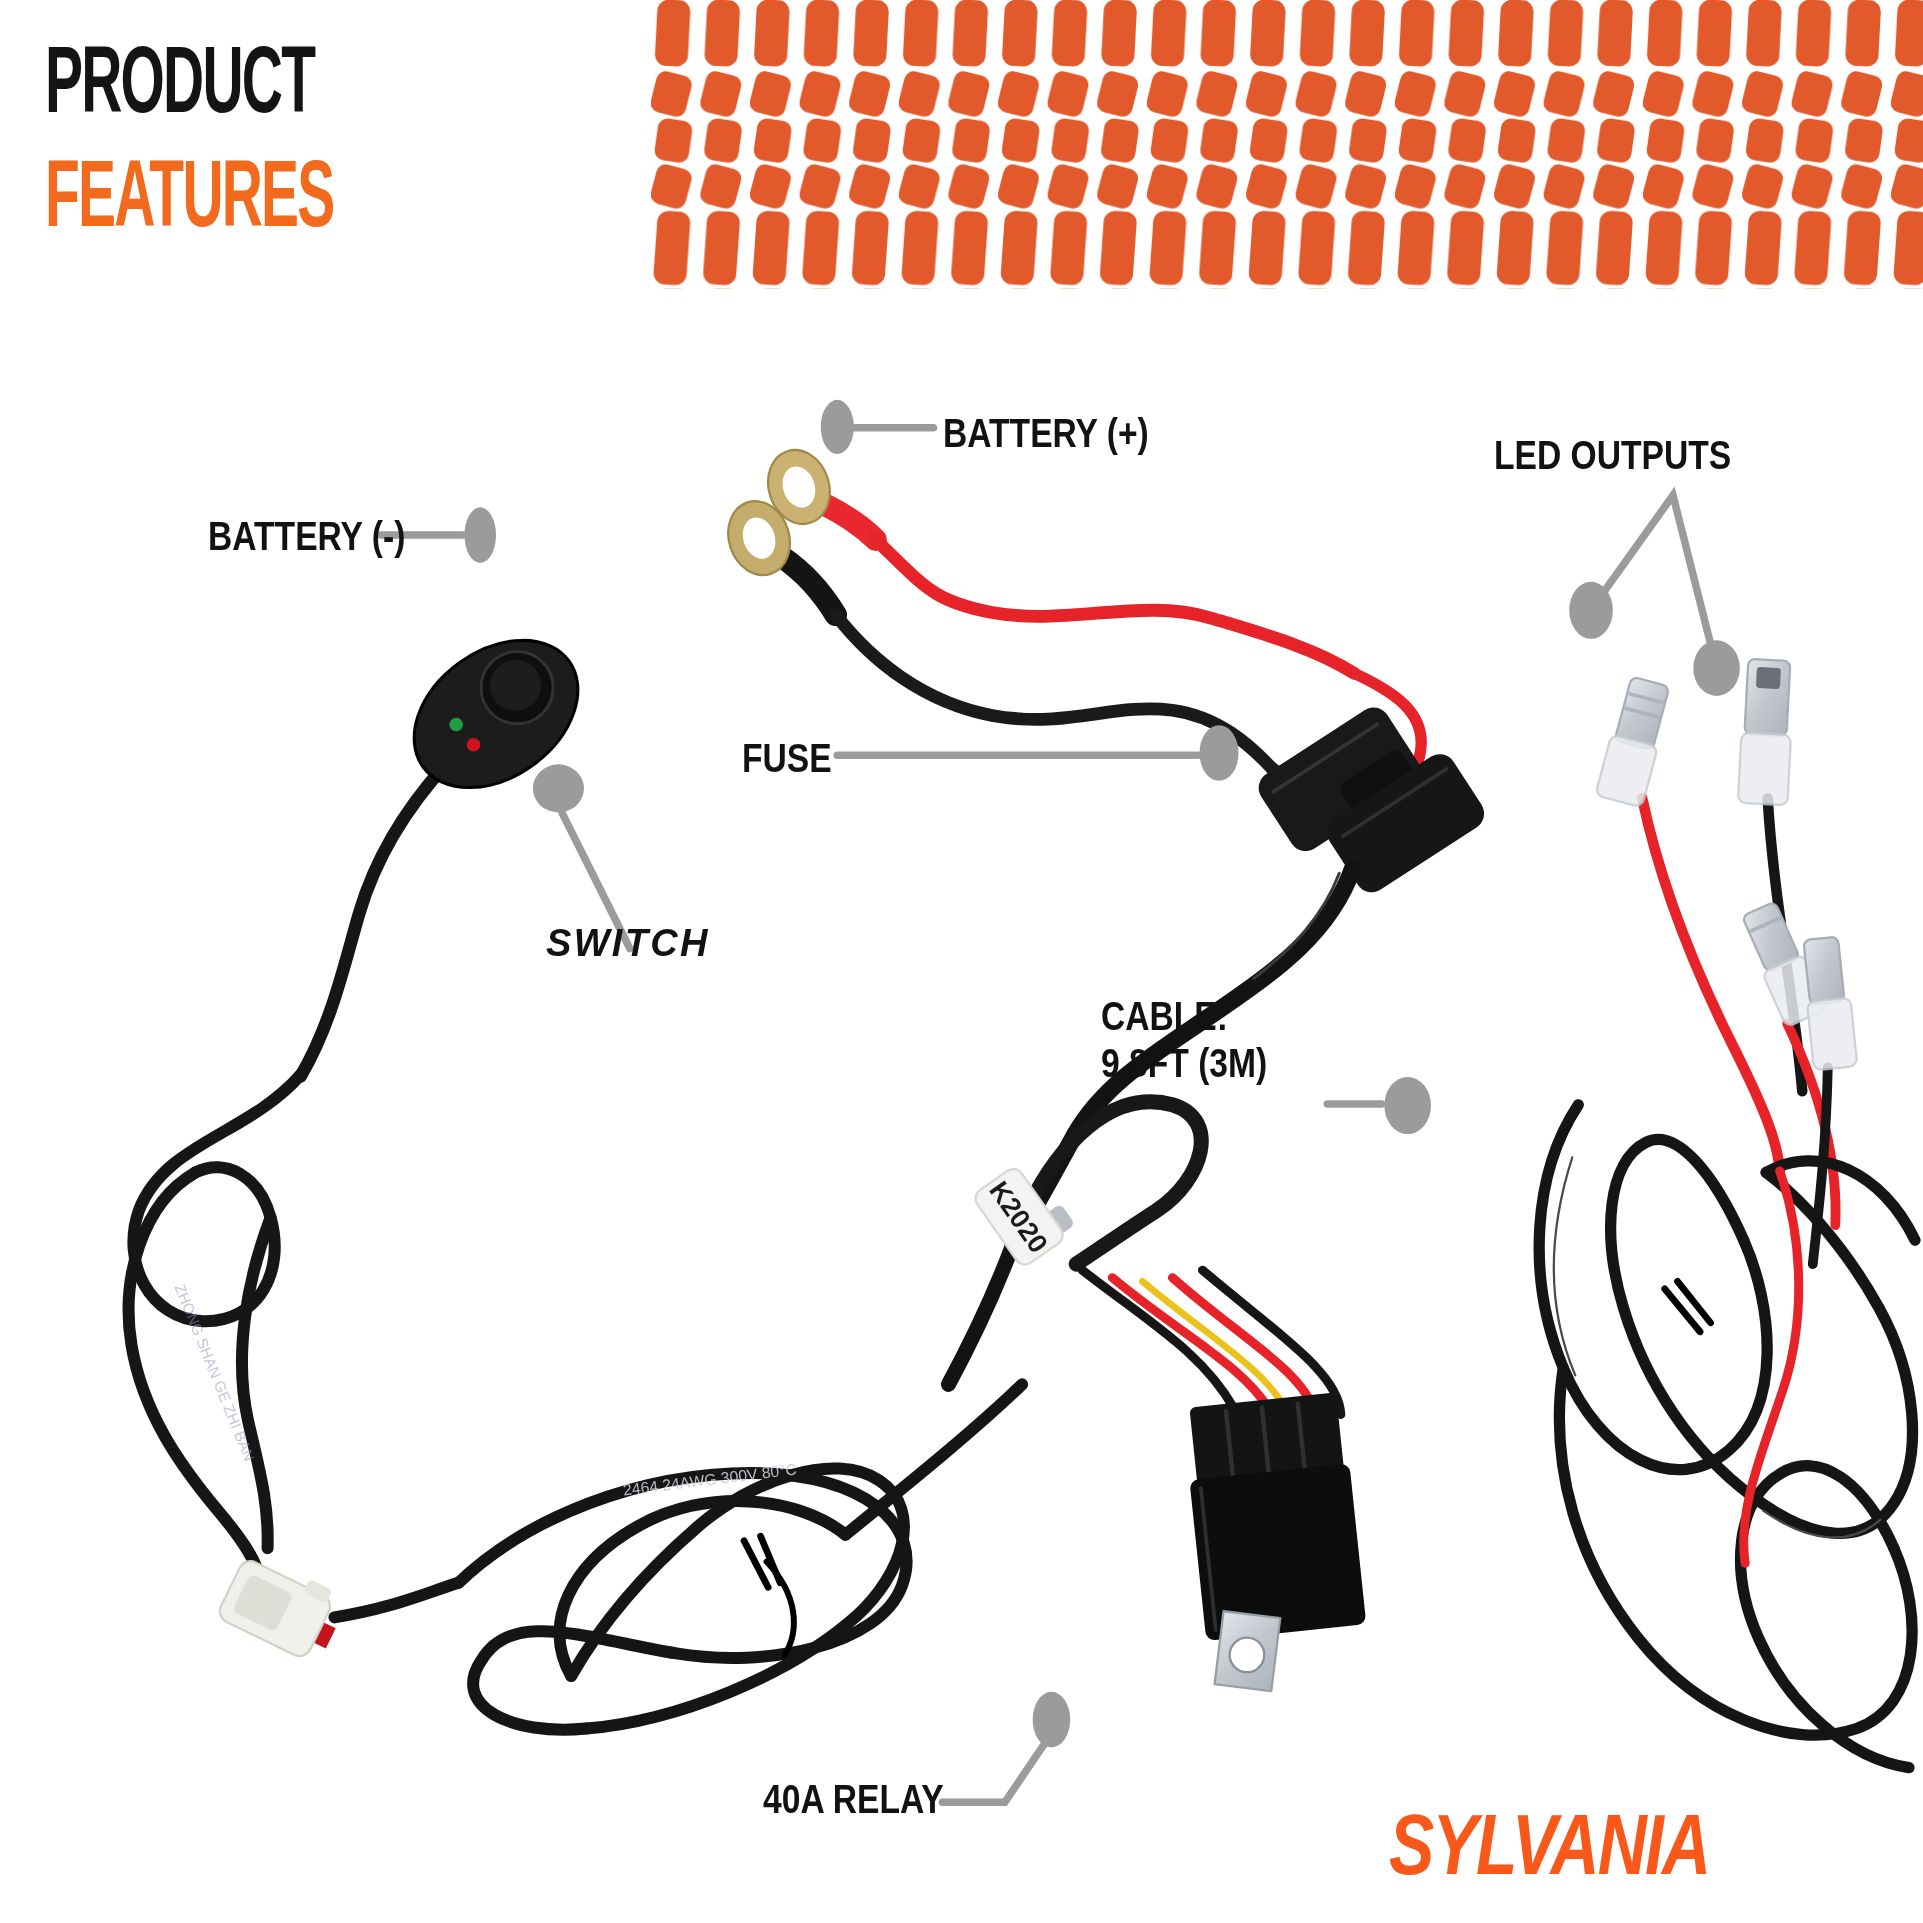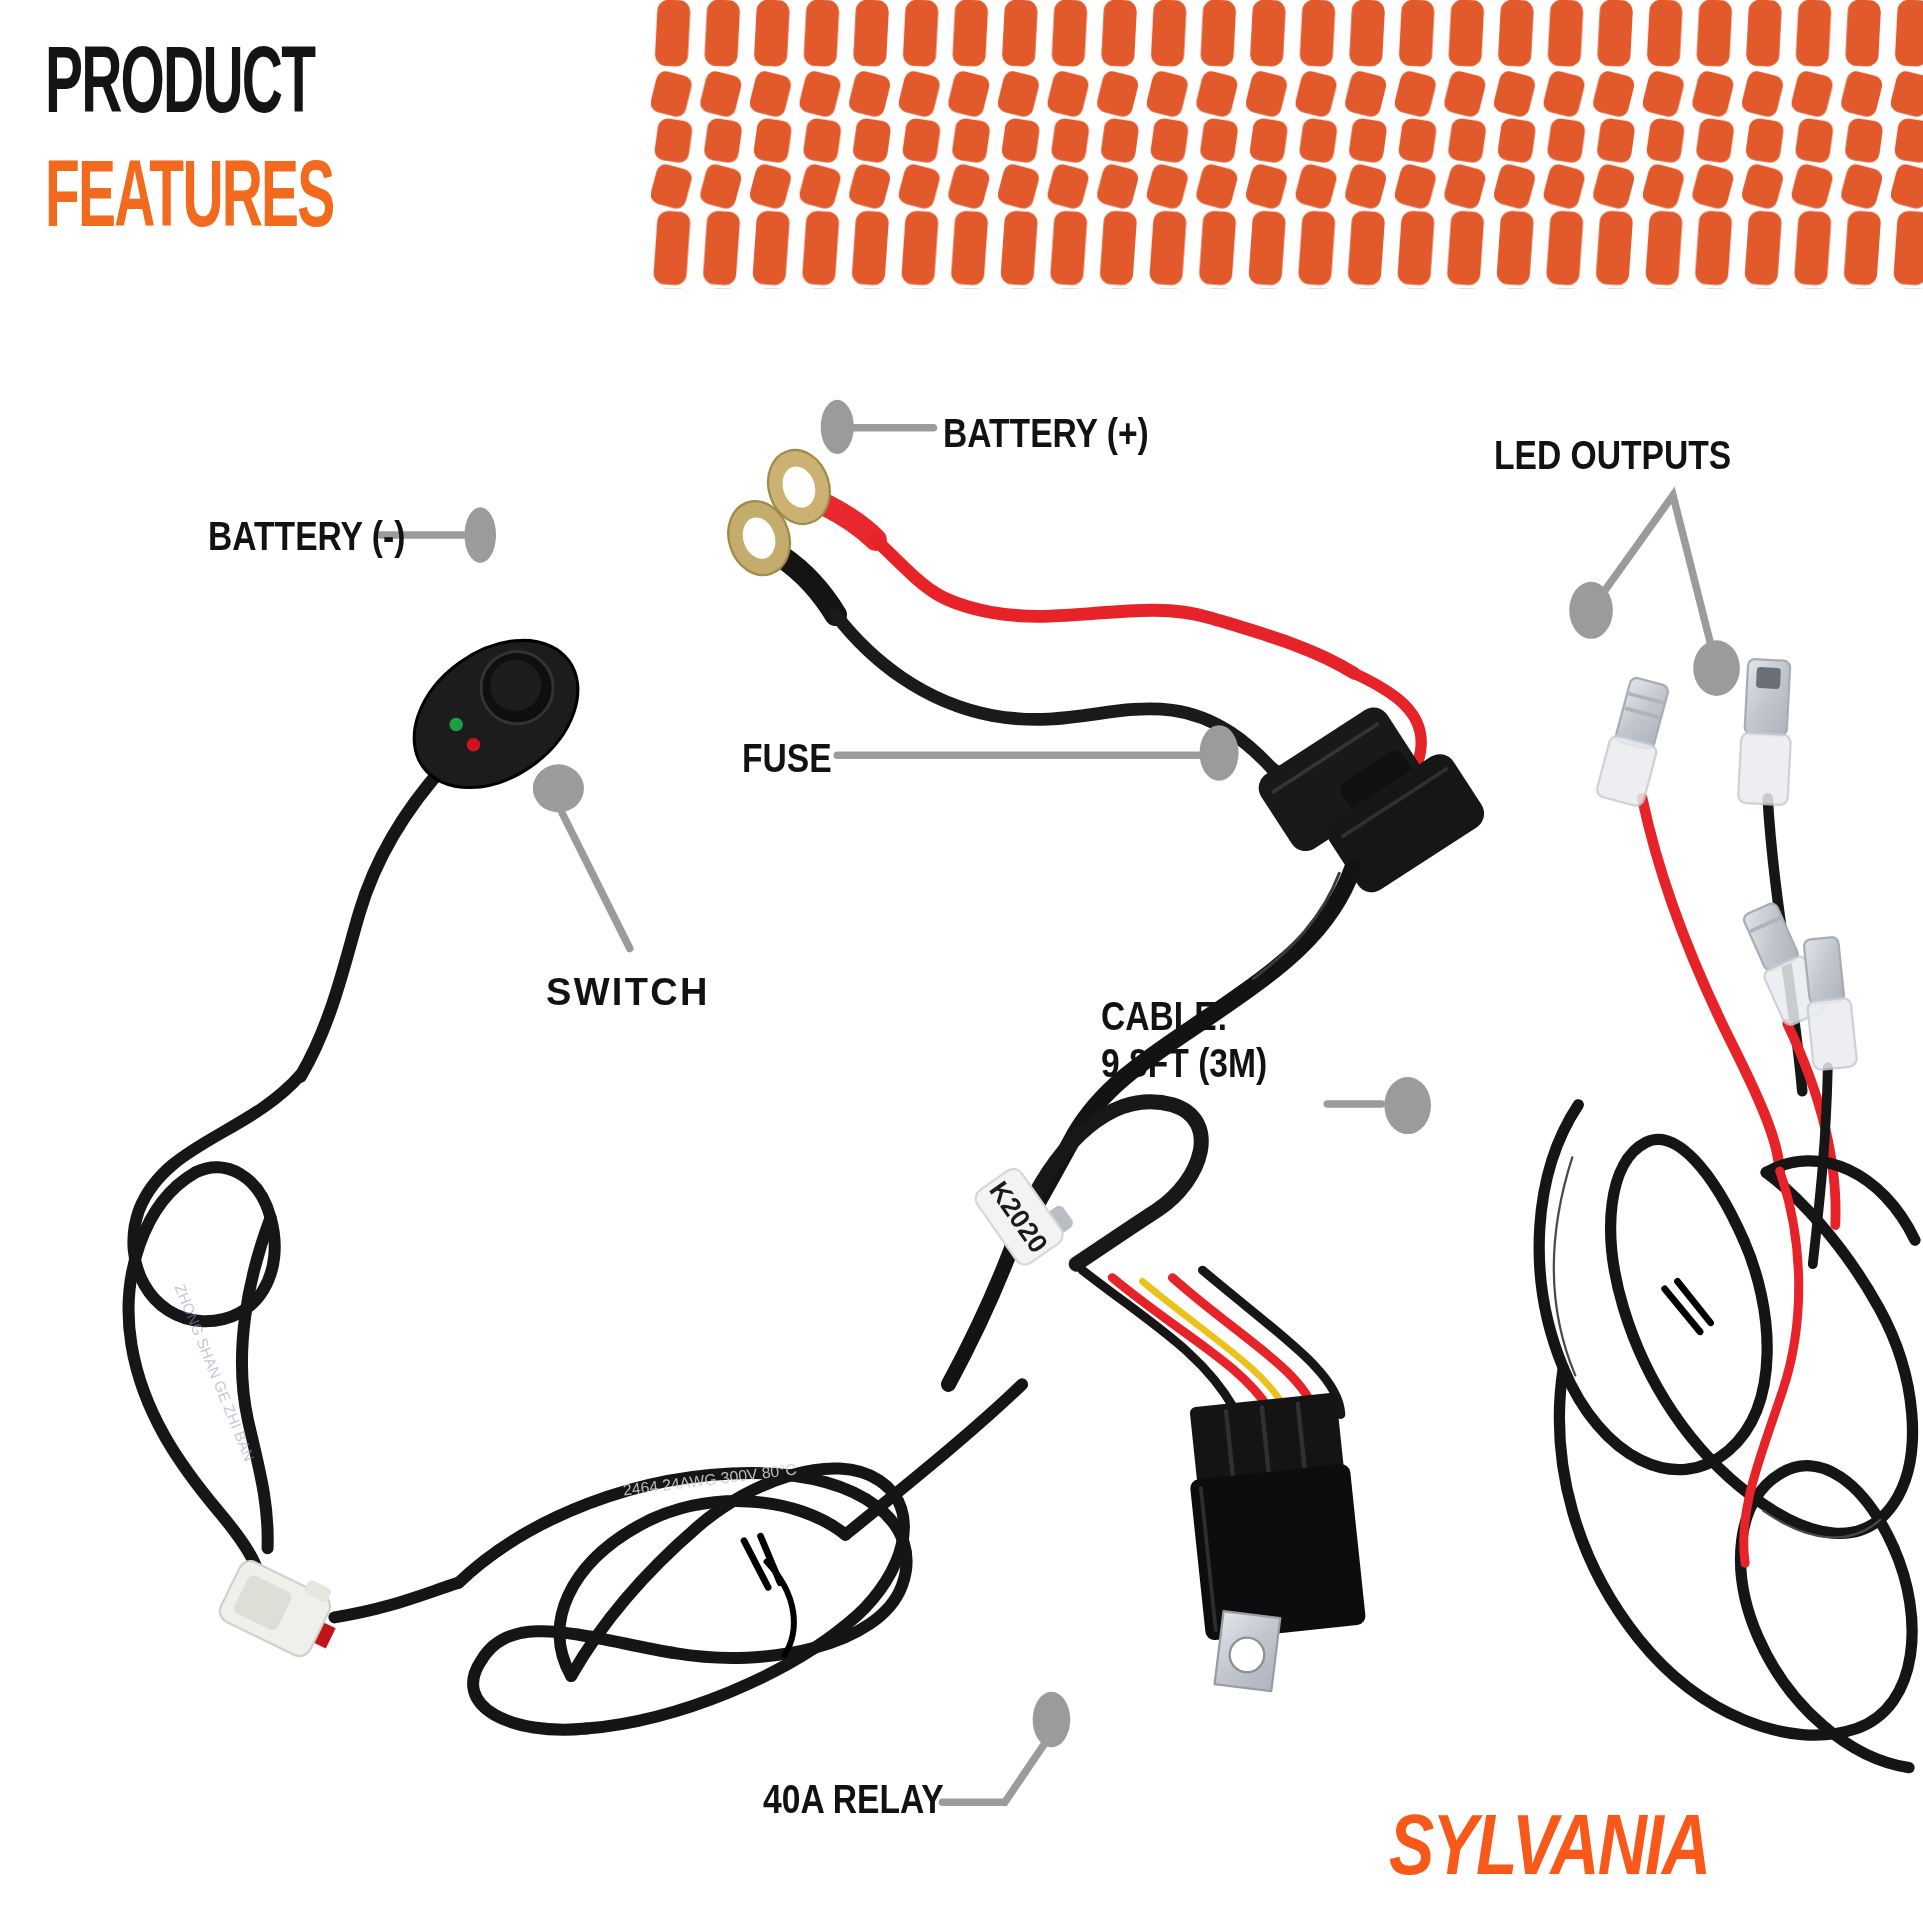--- a/index.html
+++ b/index.html
@@ -225,21 +225,21 @@
 <div class="abs title-line orange" style="left:45px;top:137px;">FEATURES</div>
 
 <div class="abs callout-label" style="left:943px;top:410px;">BATTERY (+)</div>
 
 <div class="abs callout-label" style="left:208px;top:513px;">BATTERY (-)</div>
 
 <div class="abs callout-label" style="left:1494px;top:432px;">LED OUTPUTS</div>
 
 <div class="abs callout-label" style="left:742px;top:735px;">FUSE</div>
 
-<div class="abs callout-label wide" style="left:546px;top:971px;">SWITCH</div>
+<div class="abs callout-label wide" style="left:546px;top:922px;font-style:italic;">SWITCH</div>
 
 <div class="abs callout-label cable-label" style="left:1101px;top:993px;">
   <div>CABLE:</div>
   <div>9.8FT (3M)</div>
 </div>
 
 <div class="abs callout-label" style="left:763px;top:1776px;">40A RELAY</div>
 
 <div class="abs brand-logo" style="left:1389px;top:1801px;">SYLVANIA</div>
 

